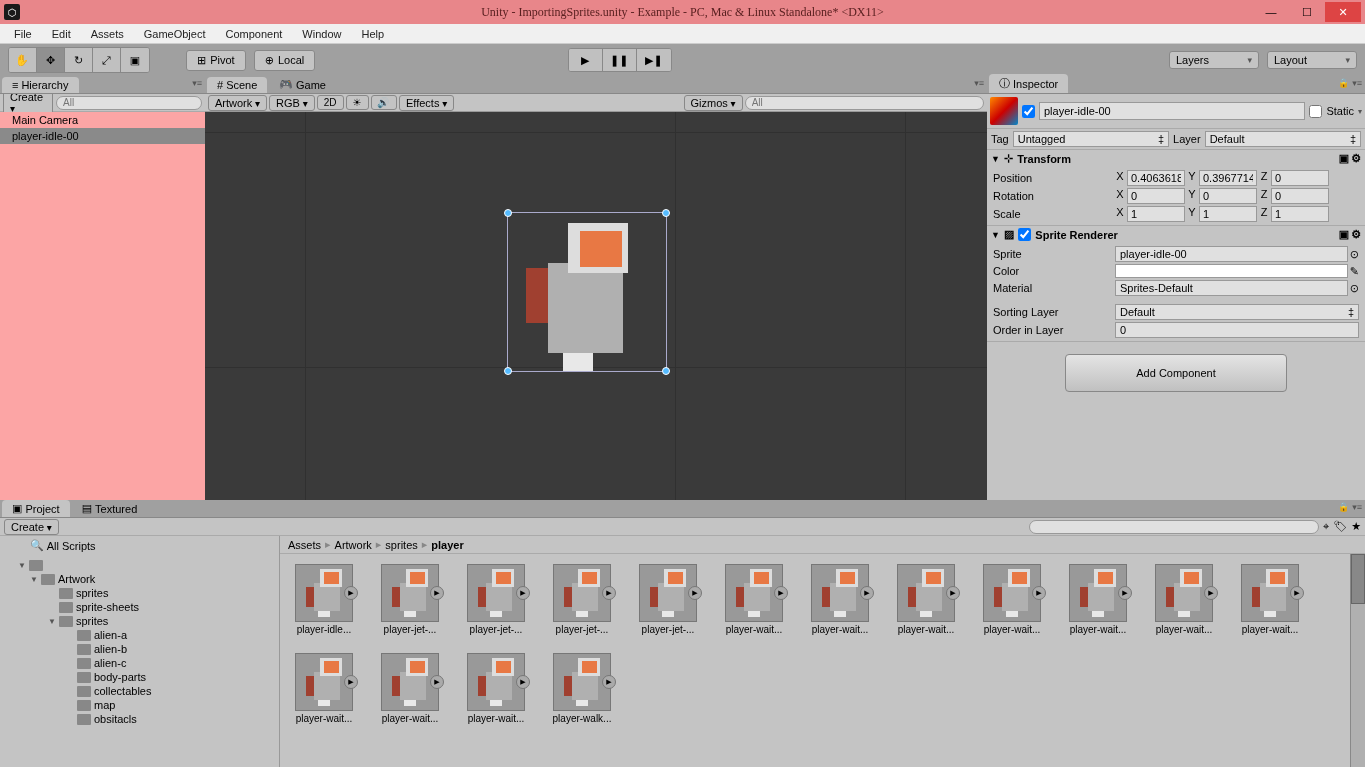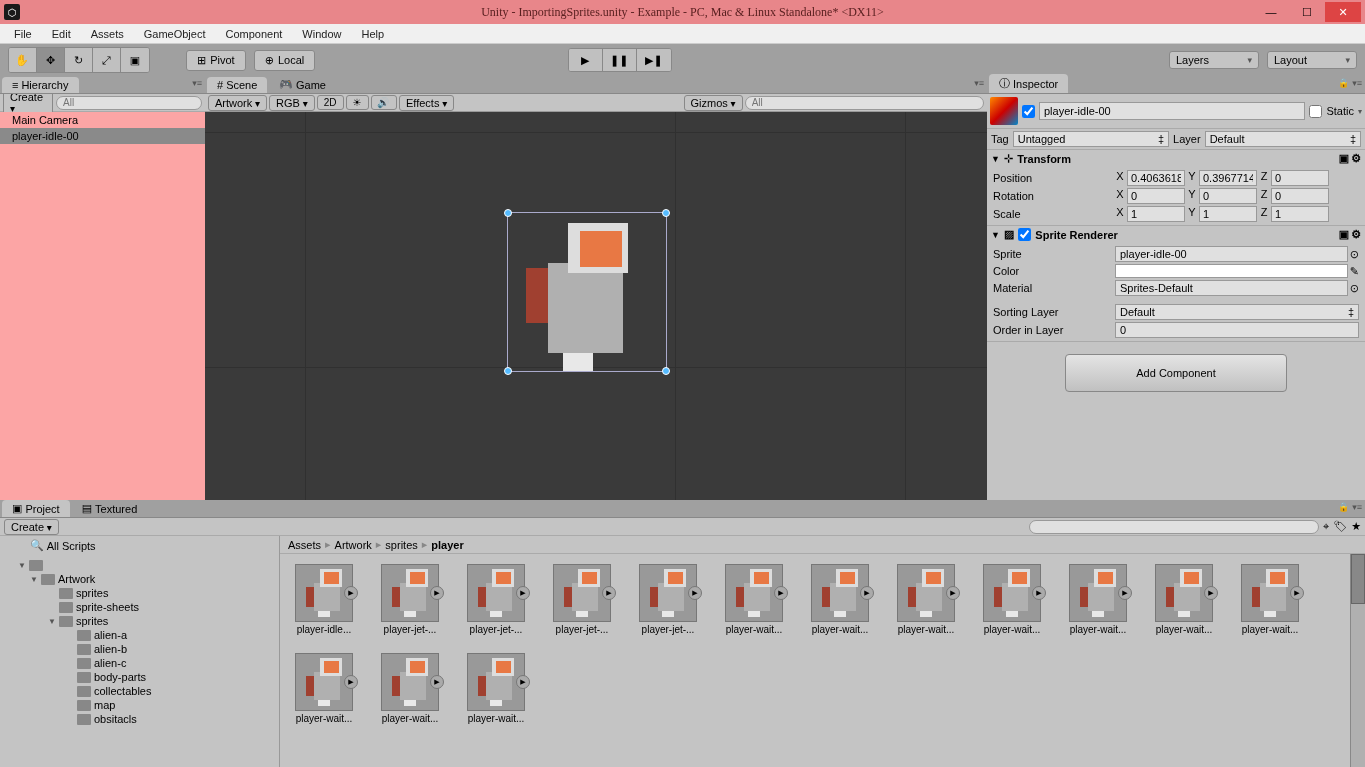--- a/index.html
+++ b/index.html
@@ -620,20 +620,33 @@
                     <div style="position:absolute;left:2px;top:18px;width:10px;height:20px;background:#a04030"></div>
                     <div style="position:absolute;left:10px;top:14px;width:26px;height:28px;background:#b0b0b0"></div>
                     <div style="position:absolute;left:16px;top:0;width:22px;height:18px;background:#ddd"></div>
                     <div style="position:absolute;left:20px;top:3px;width:15px;height:12px;background:#e87844"></div>
                     <div style="position:absolute;left:14px;top:42px;width:12px;height:6px;background:#e8e8e8"></div>
                   </div>
                   <div class="play-icon">▶</div>
                 </div>
                 <div class="asset-name">player-wait...</div>
               </div>
+              <div class="asset-item">
+                <div class="asset-thumb">
+                  <div style="position:relative;width:40px;height:48px">
+                    <div style="position:absolute;left:2px;top:18px;width:10px;height:20px;background:#a04030"></div>
+                    <div style="position:absolute;left:10px;top:14px;width:26px;height:28px;background:#b0b0b0"></div>
+                    <div style="position:absolute;left:16px;top:0;width:22px;height:18px;background:#ddd"></div>
+                    <div style="position:absolute;left:20px;top:3px;width:15px;height:12px;background:#e87844"></div>
+                    <div style="position:absolute;left:14px;top:42px;width:12px;height:6px;background:#e8e8e8"></div>
+                  </div>
+                  <div class="play-icon">▶</div>
+                </div>
+                <div class="asset-name">player-walk...</div>
+              </div>
             </div>
           <div class="scrollbar-v">
               <div class="thumb"></div>
             </div>
         </div>
 
       </div>
     </div>
   </div>
 </div>

